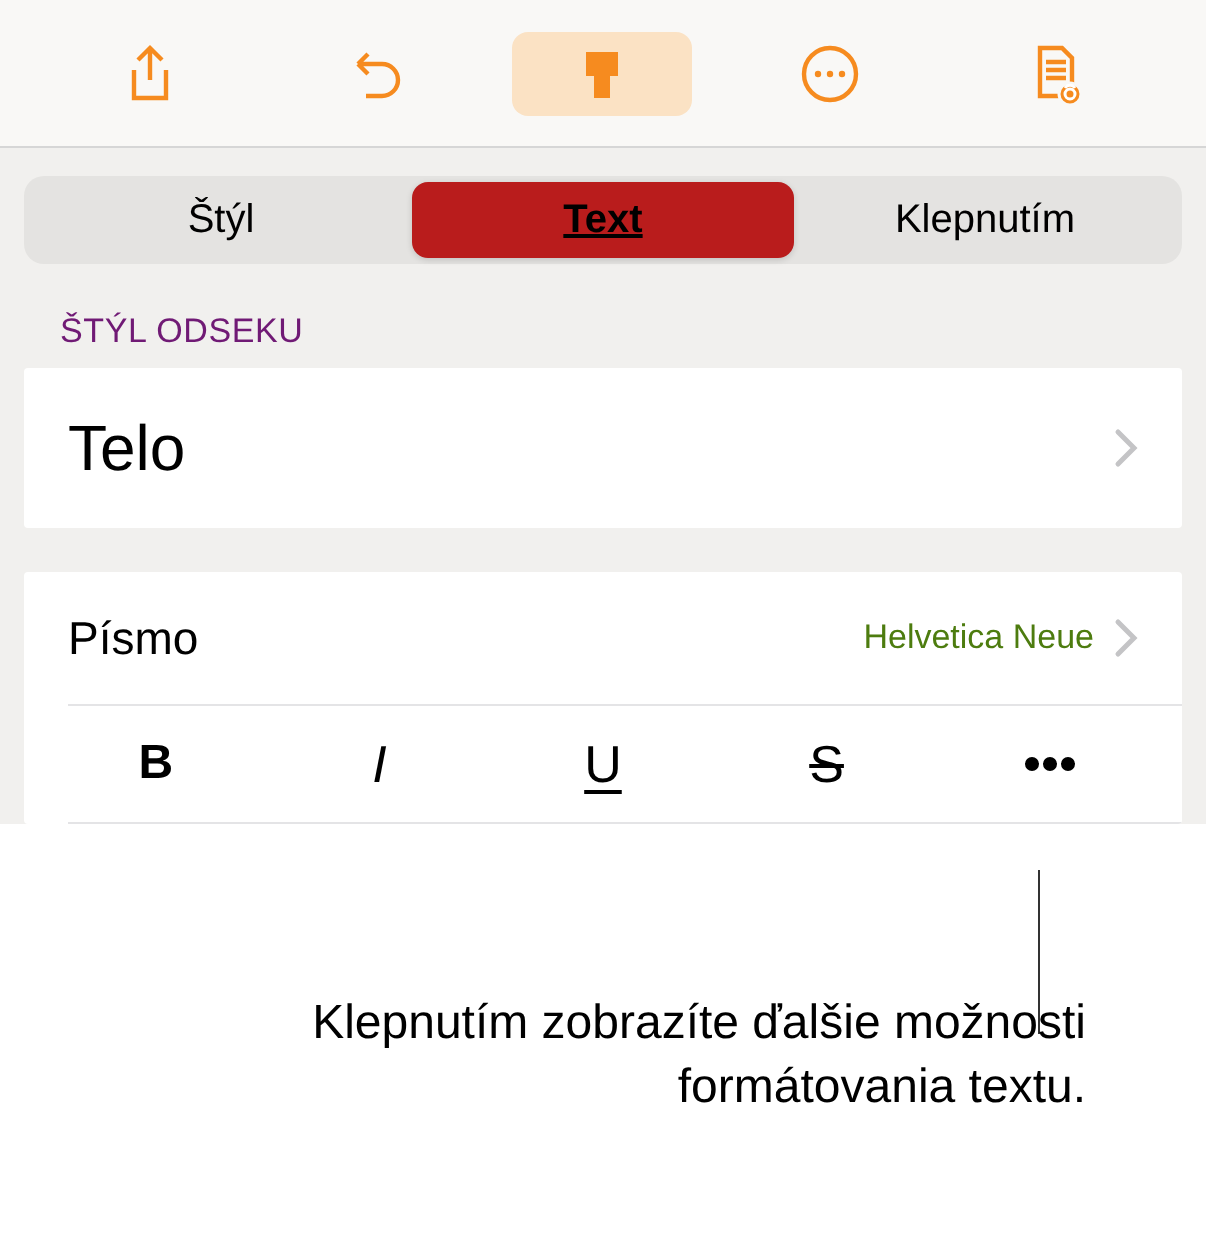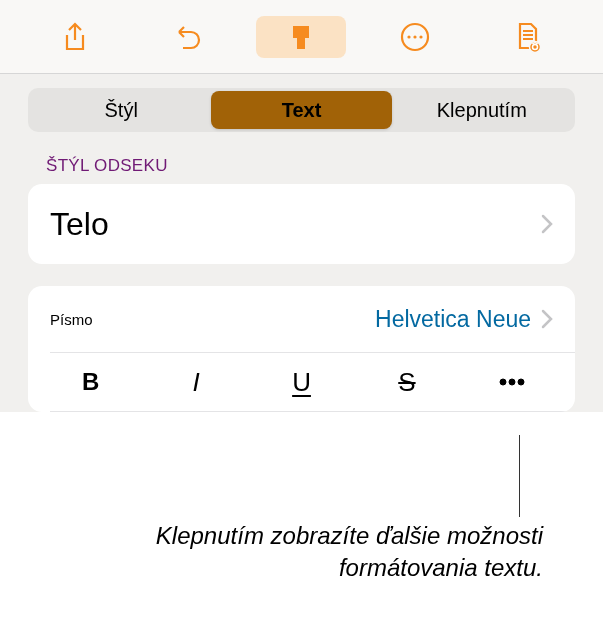--- a/index.html
+++ b/index.html
@@ -39,77 +39,78 @@
     }
     .toolbar-btn.active {
       background: #fbe2c4;
     }
     .toolbar-btn.active svg {
       fill: #f68b1f;
       stroke: #f68b1f;
     }
     .panel {
       background: #f1f0ee;
-      padding: 14px 28px 0;
+      padding: 14px 12px 0;
     }
     .seg-control {
       display: flex;
       background: #e4e3e1;
       border-radius: 10px;
       padding: 3px;
       height: 44px;
     }
     .seg-item {
       flex: 1;
       display: flex;
       align-items: center;
       justify-content: center;
       font-size: 20px;
       color: #000;
       border-radius: 8px;
       cursor: pointer;
     }
     .seg-item.selected {
-      background: #a16207;
+      background: #b91c1c;
       box-shadow: 0 1px 3px rgba(0,0,0,0.15);
       font-weight: 600;
+      text-decoration: underline;
     }
     .section-header {
       font-size: 17px;
       color: #701a75;
       letter-spacing: 0.3px;
       margin: 24px 0 8px 18px;
     }
     .card {
       background: #fff;
-      border-radius: 14px;
+      border-radius: 2px;
       margin: 0 0 22px 0;
       overflow: hidden;
     }
     .row {
       display: flex;
       align-items: center;
       padding: 0 22px;
       min-height: 66px;
     }
     .row-large {
       min-height: 80px;
     }
     .row-label-large {
       font-size: 32px;
       color: #000;
     }
     .row-label {
-      font-size: 15px;
+      font-size: 23px;
       color: #000;
     }
     .row-value {
       margin-left: auto;
-      font-size: 23px;
-      color: #0369a1;
+      font-size: 17px;
+      color: #4d7c0f;
       margin-right: 10px;
     }
     .chevron {
       color: #c4c4c6;
     }
     .divider {
       height: 1px;
       background: #e4e4e6;
       margin-left: 22px;
     }
@@ -136,28 +137,27 @@
     .fmt-more svg { stroke: #000; fill: #000; }
     .callout-line {
       position: absolute;
       border-right: 1.5px solid #333;
       height: 82px;
       left: 519px;
       top: 435px;
     }
     .callout-text {
       position: absolute;
-      top: 520px;
+      top: 496px;
       left: 90px;
       right: 60px;
       font-size: 24px;
       color: #000;
       text-align: right;
       line-height: 1.32;
-      font-style: italic;
     }
   </style>
 </head>
 <body>
 
 <div class="toolbar">
   <div class="toolbar-btn">
     <svg width="26" height="30" viewBox="0 0 26 30">
       <path d="M13 2 L13 18 M7 8 L13 2 L19 8"></path>
       <path d="M5 13 L5 27 L21 27 L21 13"></path>

